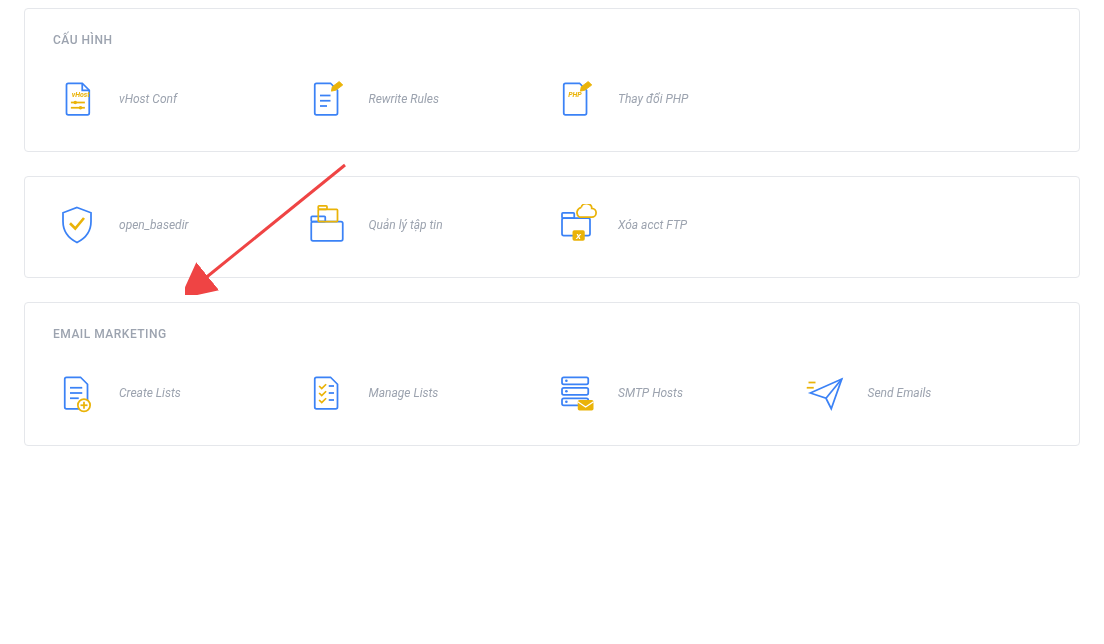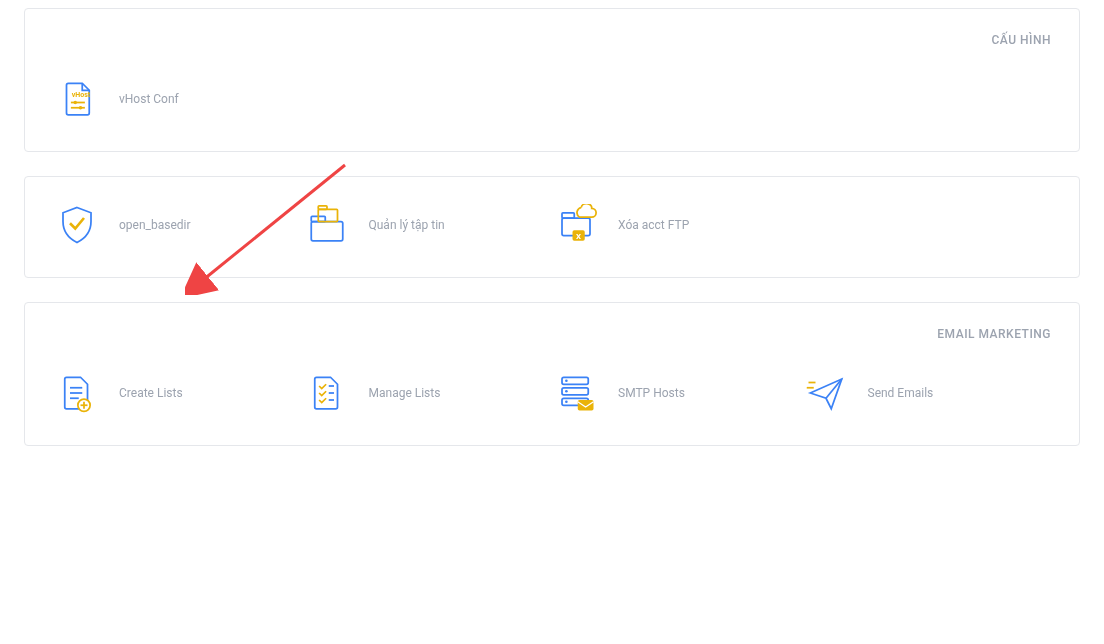--- a/index.html
+++ b/index.html
@@ -17,25 +17,25 @@
     border-radius: 4px;
     padding: 24px 28px 20px 28px;
     margin-bottom: 24px;
   }
   .panel-title {
     font-size: 12px;
     font-weight: 500;
     letter-spacing: 0.5px;
     color: #9ca3af;
     margin-bottom: 28px;
-    text-align: right;
   }
   .items-grid {
     display: flex;
     flex-wrap: wrap;
+    font-style: italic;
   }
   .item {
     display: flex;
     align-items: center;
     width: 25%;
     margin-bottom: 8px;
     cursor: pointer;
   }
   .item-icon {
     width: 48px;
@@ -77,22 +77,44 @@
           <text x="18" y="22" font-size="8" font-weight="bold" fill="#eab308">vHost</text>
           <line x1="17" y1="28" x2="33" y2="28" stroke="#eab308" stroke-width="2"></line>
           <circle cx="22" cy="28" r="2" fill="#eab308"></circle>
           <line x1="17" y1="34" x2="33" y2="34" stroke="#eab308" stroke-width="2"></line>
           <circle cx="28" cy="34" r="2" fill="#eab308"></circle>
         </svg>
       </span>
       <span class="item-label">vHost Conf</span>
     </div>
 
-
-
+    <div class="item">
+      <span class="item-icon">
+        <svg viewBox="0 0 48 48" fill="none">
+          <path d="M12 6 h16 l8 8 v26 a2 2 0 0 1 -2 2 h-22 a2 2 0 0 1 -2 -2 v-32 a2 2 0 0 1 2 -2 z" stroke="#3b82f6" stroke-width="2"></path>
+          <line x1="16" y1="20" x2="28" y2="20" stroke="#3b82f6" stroke-width="2"></line>
+          <line x1="16" y1="26" x2="28" y2="26" stroke="#3b82f6" stroke-width="2"></line>
+          <line x1="16" y1="32" x2="24" y2="32" stroke="#3b82f6" stroke-width="2"></line>
+          <path d="M30 10 l8 -6 l4 4 l-8 6 l-5 1 z" fill="#eab308" stroke="#eab308" stroke-width="1"></path>
+        </svg>
+      </span>
+      <span class="item-label">Rewrite Rules</span>
+    </div>
+
+
+    <div class="item">
+      <span class="item-icon">
+        <svg viewBox="0 0 48 48" fill="none">
+          <path d="M12 6 h16 l8 8 v26 a2 2 0 0 1 -2 2 h-22 a2 2 0 0 1 -2 -2 v-32 a2 2 0 0 1 2 -2 z" stroke="#3b82f6" stroke-width="2"></path>
+          <text x="15" y="22" font-size="8" font-weight="bold" fill="#eab308">PHP</text>
+          <path d="M30 10 l8 -6 l4 4 l-8 6 l-5 1 z" fill="#eab308" stroke="#eab308"></path>
+        </svg>
+      </span>
+      <span class="item-label">Thay đổi PHP</span>
+    </div>
 
   </div>
 </div>
 
 <div class="panel">
   <div class="items-grid">
 
     <div class="item">
       <span class="item-icon">
         <svg viewBox="0 0 48 48" fill="none">

